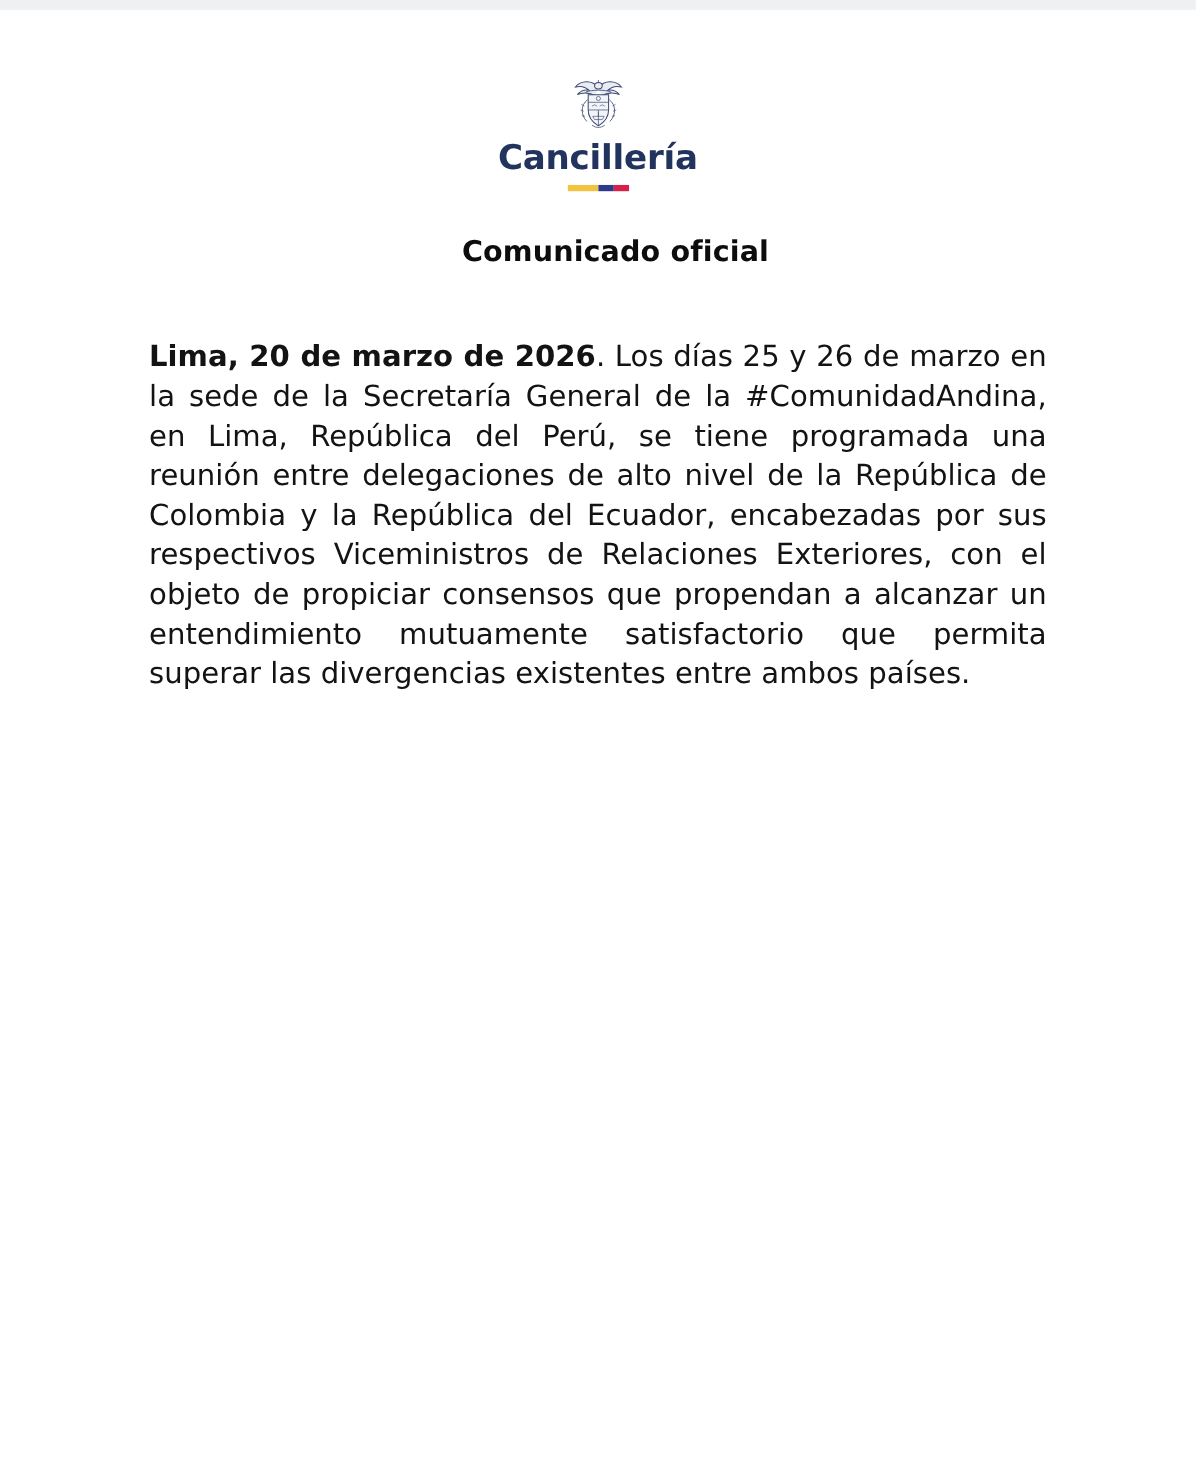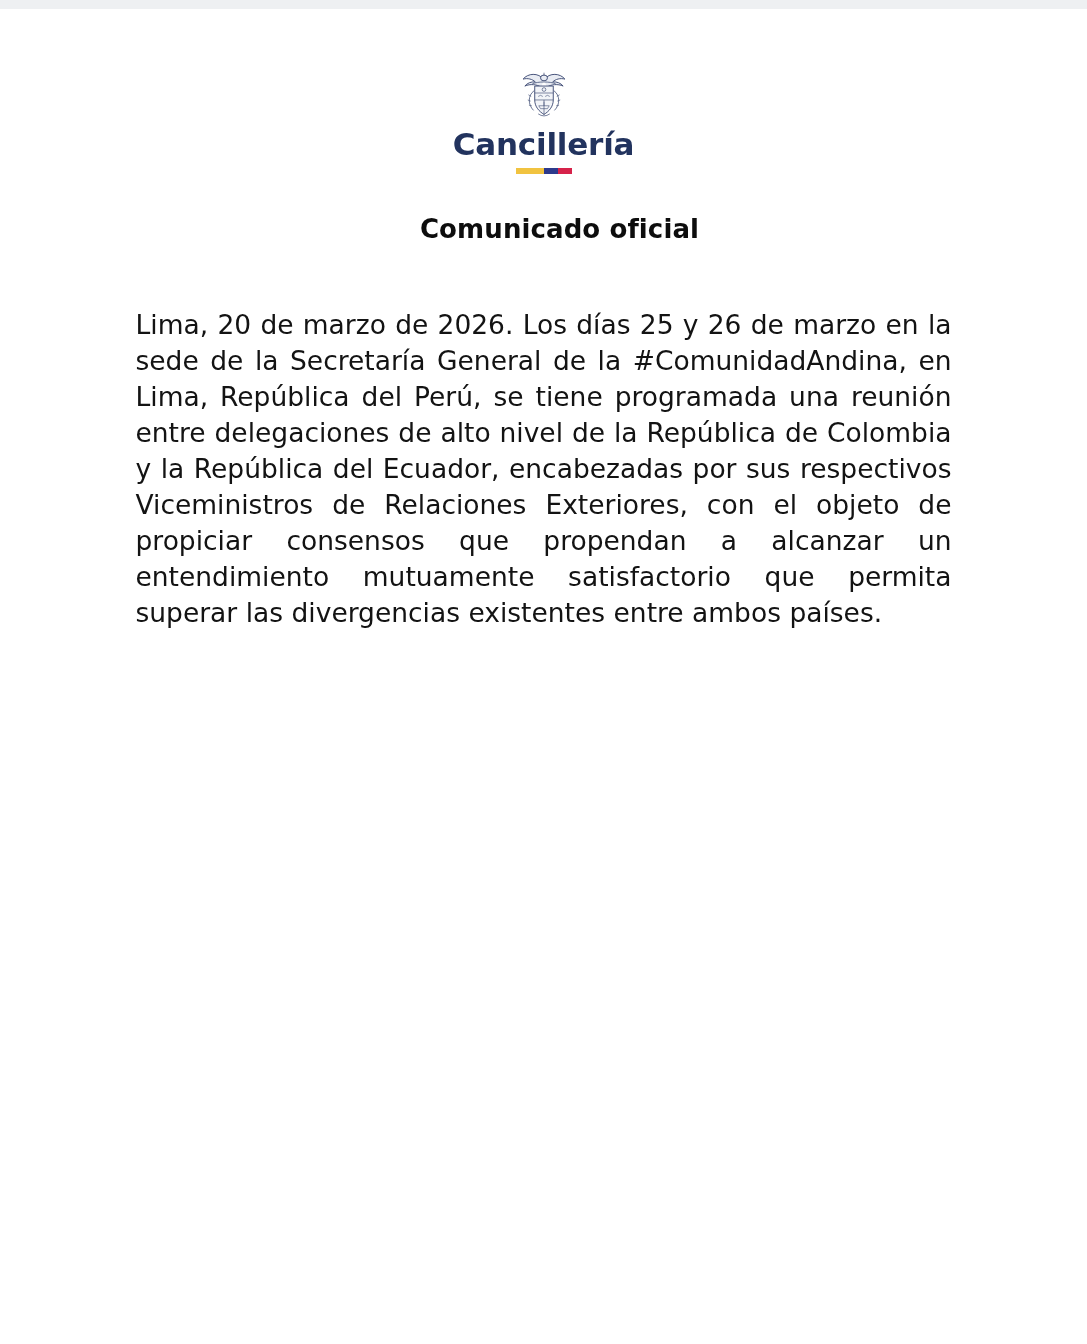--- a/index.html
+++ b/index.html
@@ -95,21 +95,21 @@
     text-justify: inter-word;
     font-size: 26.5px;
     line-height: 36px;
     color: #131313;
     hyphens: none;
   }
   .para:last-child {
     margin-bottom: 0;
   }
   .para .dateline {
-    font-weight: normal;
+    font-weight: bold;
   }
 </style>
 </head>
 <body>
 
 <div class="top-band"></div>
 
 <div class="page">
 
   <div class="logo-block">

